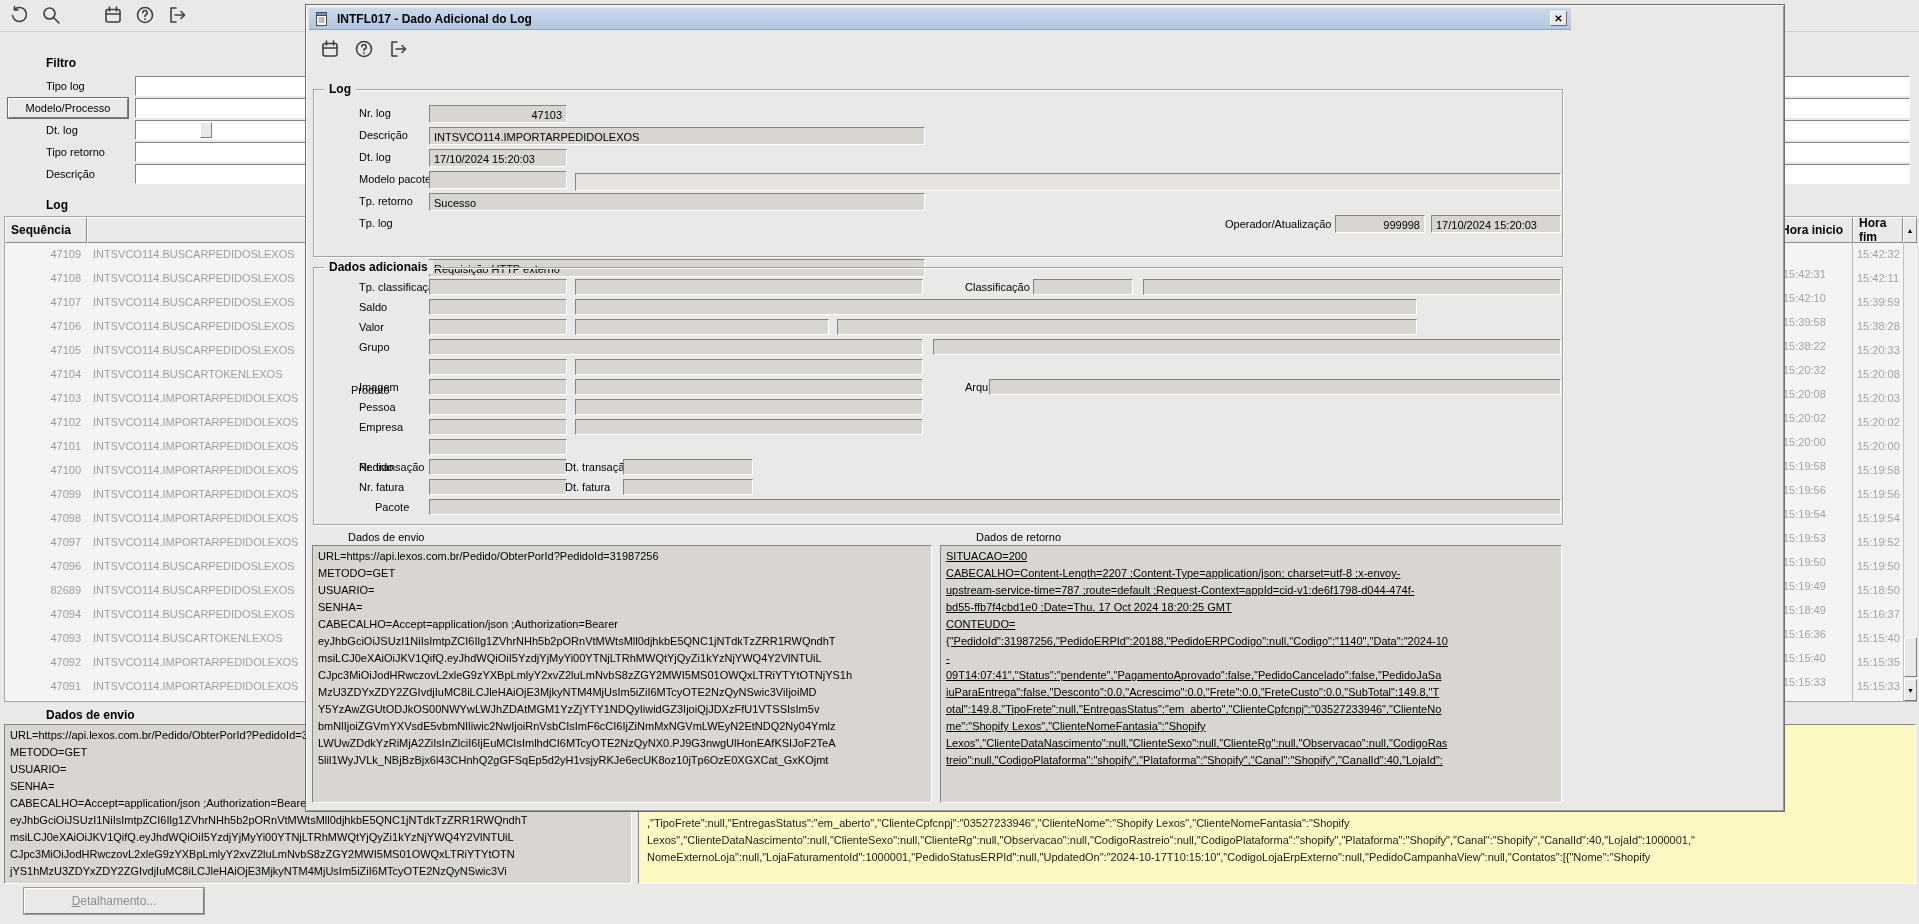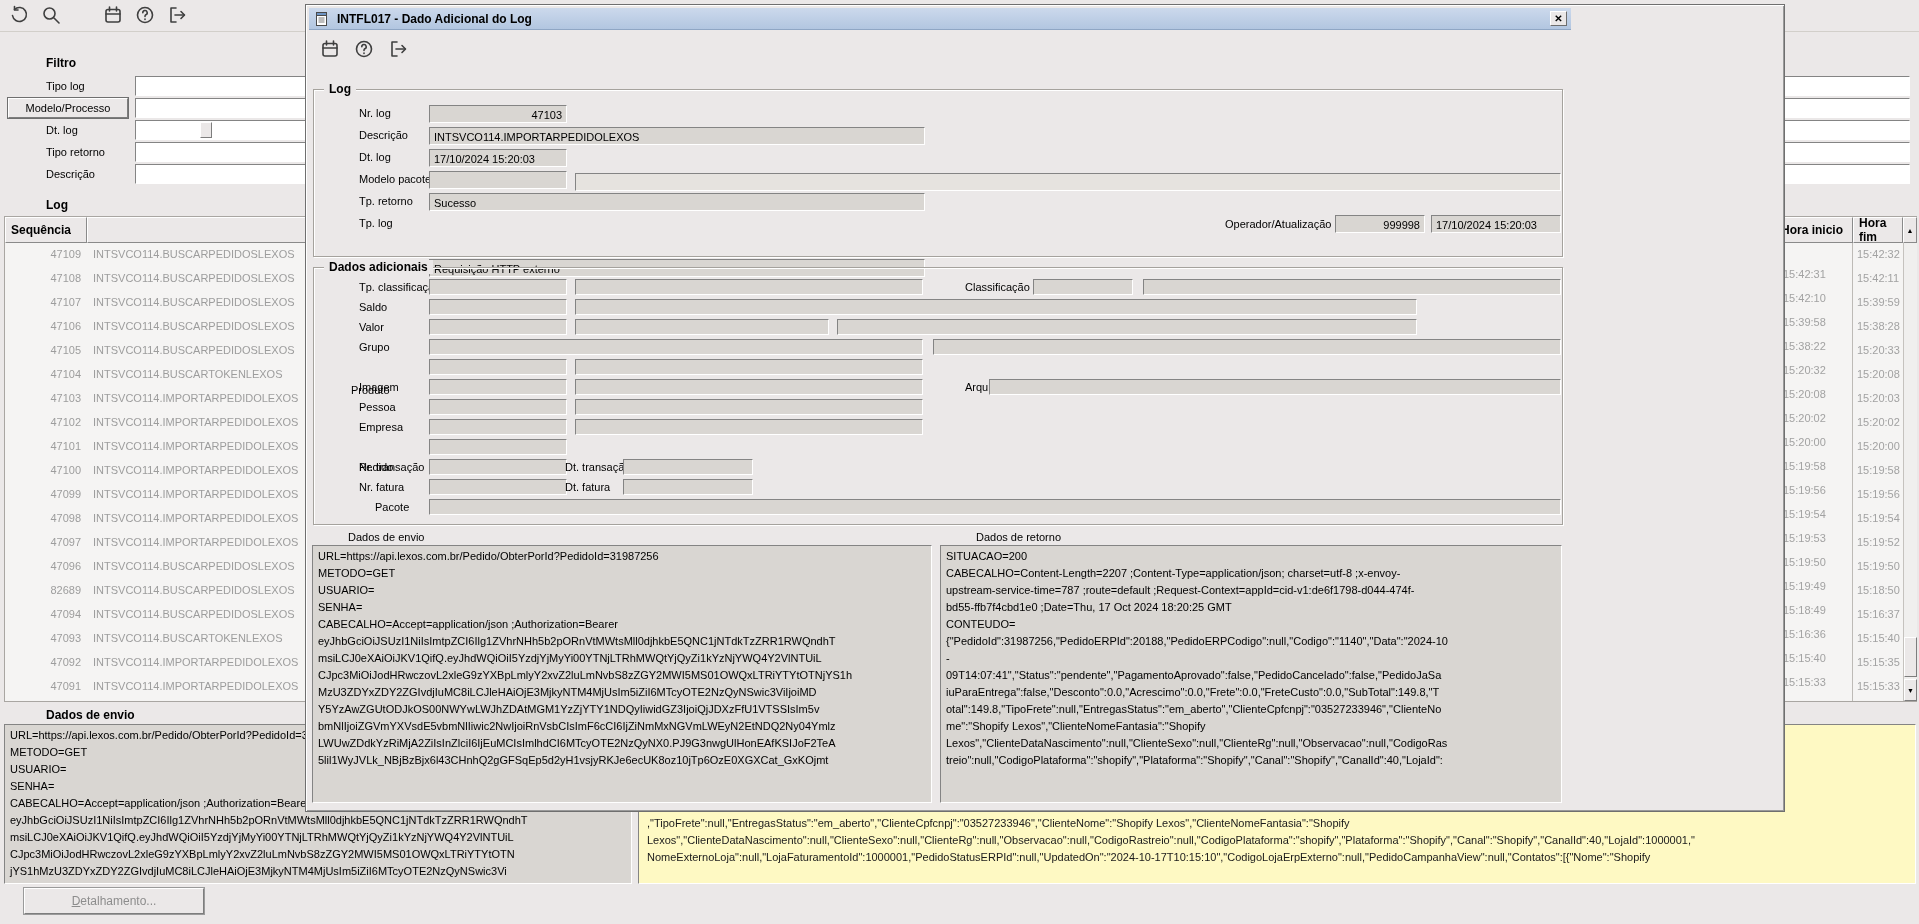--- a/index.html
+++ b/index.html
@@ -546,21 +546,21 @@
 CABECALHO=Accept=application/json ;Authorization=Bearer
 eyJhbGciOiJSUzI1NiIsImtpZCI6Ilg1ZVhrNHh5b2pORnVtMWtsMll0djhkbE5QNC1jNTdkTzZRR1RWQndhT
 msiLCJ0eXAiOiJKV1QifQ.eyJhdWQiOiI5YzdjYjMyYi00YTNjLTRhMWQtYjQyZi1kYzNjYWQ4Y2VlNTUiL
 CJpc3MiOiJodHRwczovL2xleG9zYXBpLmlyY2xvZ2luLmNvbS8zZGY2MWI5MS01OWQxLTRiYTYtOTNjYS1h
 MzU3ZDYxZDY2ZGIvdjIuMC8iLCJleHAiOjE3MjkyNTM4MjUsIm5iZiI6MTcyOTE2NzQyNSwic3ViIjoiMD
 Y5YzAwZGUtODJkOS00NWYwLWJhZDAtMGM1YzZjYTY1NDQyIiwidGZ3IjoiQjJDXzFfU1VTSSIsIm5v
 bmNlIjoiZGVmYXVsdE5vbmNlIiwic2NwIjoiRnVsbCIsImF6cCI6IjZiNmMxNGVmLWEyN2EtNDQ2Ny04Ymlz
 LWUwZDdkYzRiMjA2ZiIsInZlciI6IjEuMCIsImlhdCI6MTcyOTE2NzQyNX0.PJ9G3nwgUlHonEAfKSIJoF2TeA
 5lil1WyJVLk_NBjBzBjx6l43CHnhQ2gGFSqEp5d2yH1vsjyRKJe6ecUK8oz10jTp6OzE0XGXCat_GxKOjmt</div>
     <div class="abs lbl" style="left:636px;top:526px;">Dados de retorno</div>
-    <div class="abs txt" style="left:634px;top:540px;width:622px;height:258px;">SITUACAO=200
+    <div class="abs txt" style="left:634px;top:540px;width:622px;height:258px;text-decoration:underline;">SITUACAO=200
 CABECALHO=Content-Length=2207 ;Content-Type=application/json; charset=utf-8 ;x-envoy-
 upstream-service-time=787 ;route=default ;Request-Context=appId=cid-v1:de6f1798-d044-474f-
 bd55-ffb7f4cbd1e0 ;Date=Thu, 17 Oct 2024 18:20:25 GMT
 CONTEUDO=
 {"PedidoId":31987256,"PedidoERPId":20188,"PedidoERPCodigo":null,"Codigo":"1140","Data":"2024-10
 -
 09T14:07:41","Status":"pendente","PagamentoAprovado":false,"PedidoCancelado":false,"PedidoJaSa
 iuParaEntrega":false,"Desconto":0.0,"Acrescimo":0.0,"Frete":0.0,"FreteCusto":0.0,"SubTotal":149.8,"T
 otal":149.8,"TipoFrete":null,"EntregasStatus":"em_aberto","ClienteCpfcnpj":"03527233946","ClienteNo
 me":"Shopify Lexos","ClienteNomeFantasia":"Shopify

